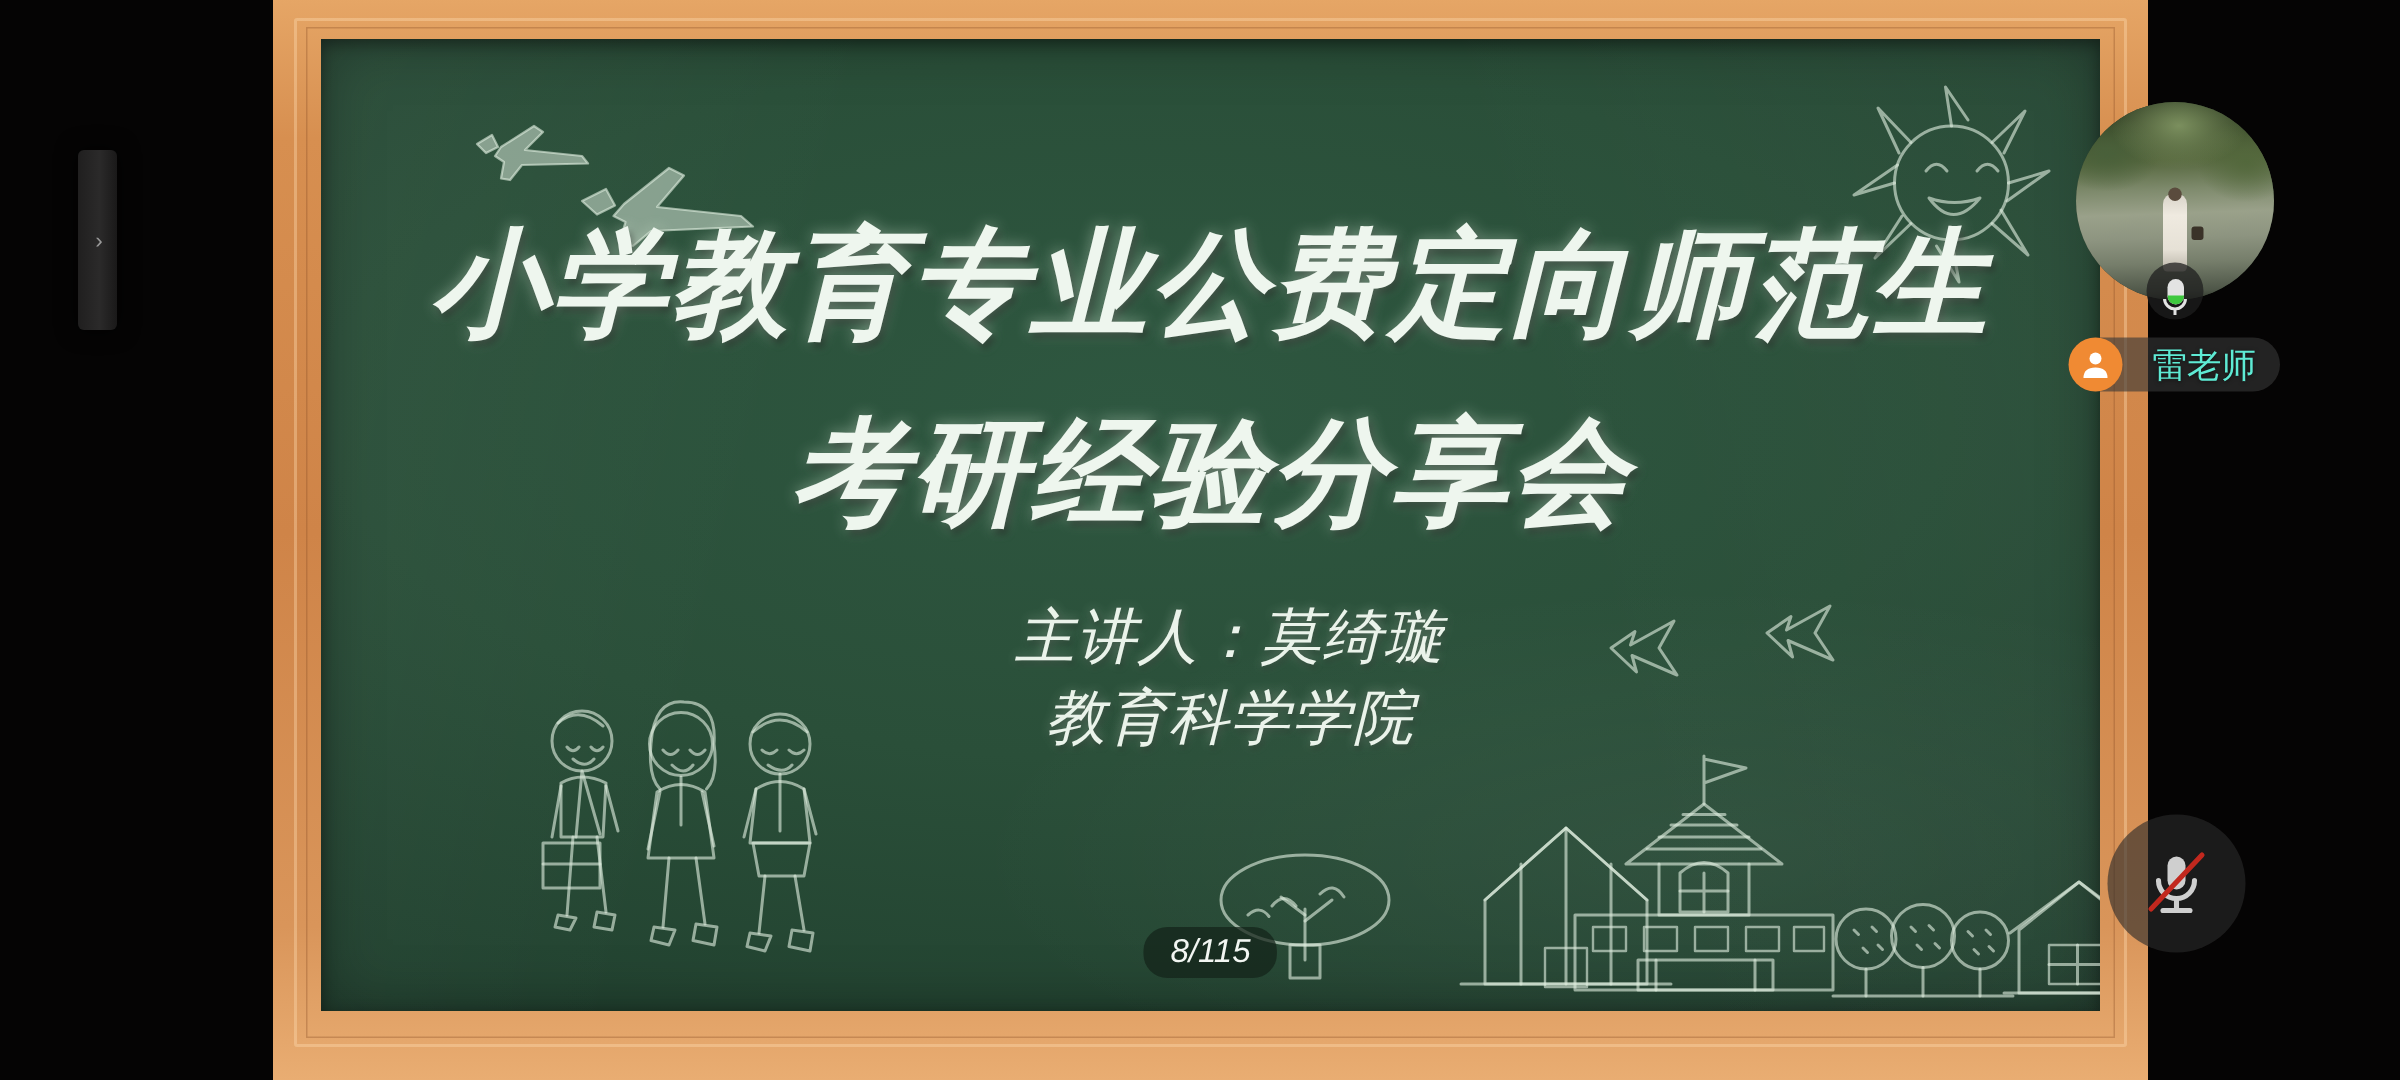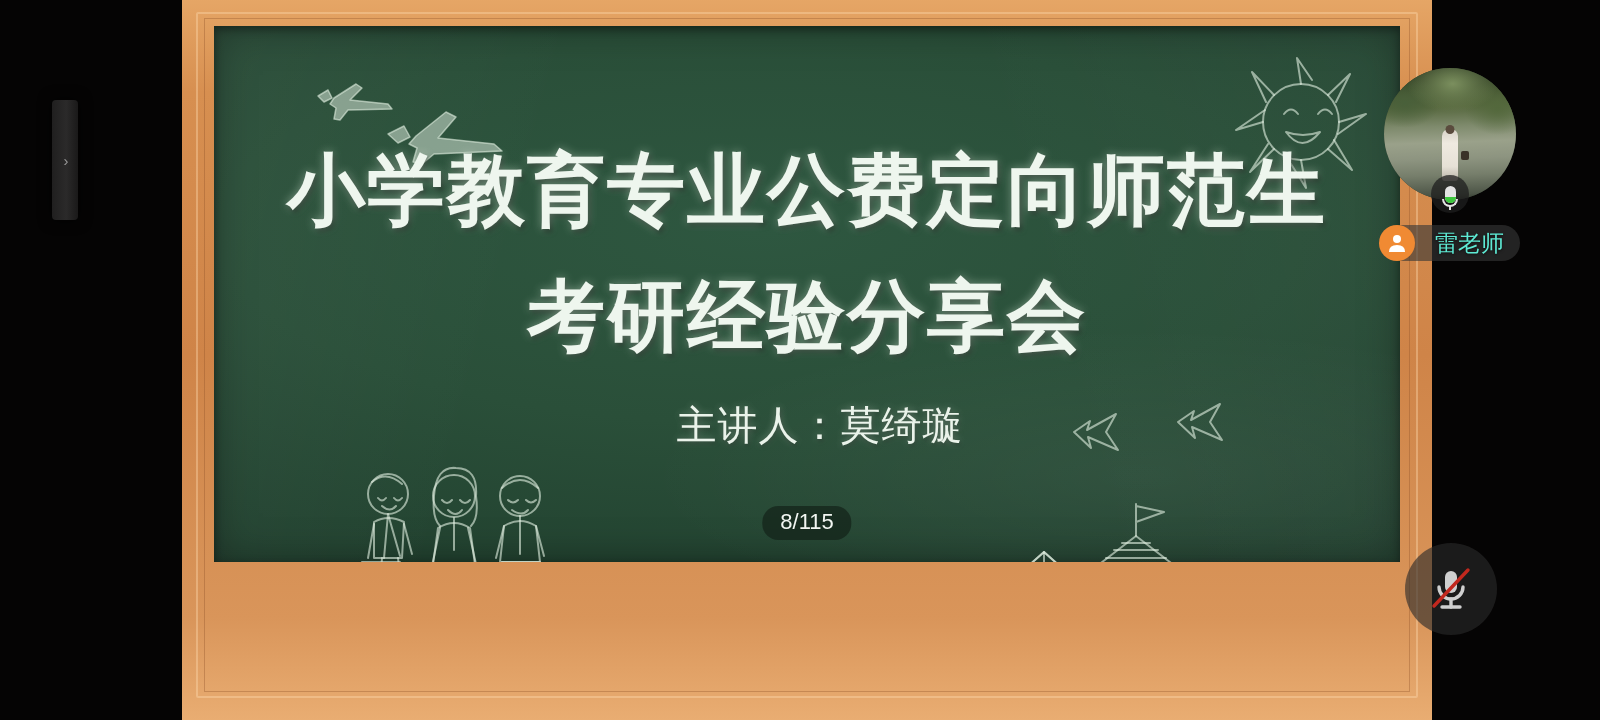--- a/index.html
+++ b/index.html
@@ -52,26 +52,27 @@
   #slide .frame-bevel2 {
     position: absolute;
     left: 22px; top: 28px; right: 22px; bottom: 28px;
     border: 1px solid rgba(140,80,40,0.35);
     pointer-events: none;
   }
 
   #board {
     position: absolute;
     left: 32px; top: 36px;
-    width: 1186px; height: 536px;
+    width: 1186px; height: 648px;
     background:
       radial-gradient(120% 95% at 46% 38%, #2e5740 0%, #2a4f39 38%, #224230 72%, #1d3a2a 100%);
     box-shadow: inset 0 0 40px rgba(0,0,0,0.35),
                 inset 0 3px 10px rgba(0,0,0,0.45);
     overflow: hidden;
+    font-style: italic;
   }
   
   #board .dust {
     position: absolute; inset: 0;
     background:
       linear-gradient(105deg, rgba(255,255,255,0.035) 0%, rgba(255,255,255,0) 28%),
       linear-gradient(255deg, rgba(255,255,255,0.028) 0%, rgba(255,255,255,0) 34%),
       radial-gradient(60% 40% at 78% 84%, rgba(255,255,255,0.05), rgba(255,255,255,0) 70%);
     pointer-events: none;
   }
@@ -395,20 +396,21 @@
           <rect x="30" y="48" width="38" height="26" style="stroke-width:1.6"></rect>
           <path d="M49 48 L49 74 M30 61 L68 61"></path>
           <path d="M0 80 L104 80"></path>
         </svg>
       </div>
 
       <div id="slide-text">
         <div class="title-line">小学教育专业公费定向师范生</div>
         <div class="title-line second">考研经验分享会</div>
         <div class="sub-line" id="sub-presenter">主讲人：莫绮璇</div>
+        <div class="sub-line">教育科学学院</div>
       </div>
 
       <div id="page-indicator">8/115</div>
     </div>
   </div>
 
   <div id="participant">
     <div id="avatar">
       <div class="photo"></div>
       <div class="figure"></div>

